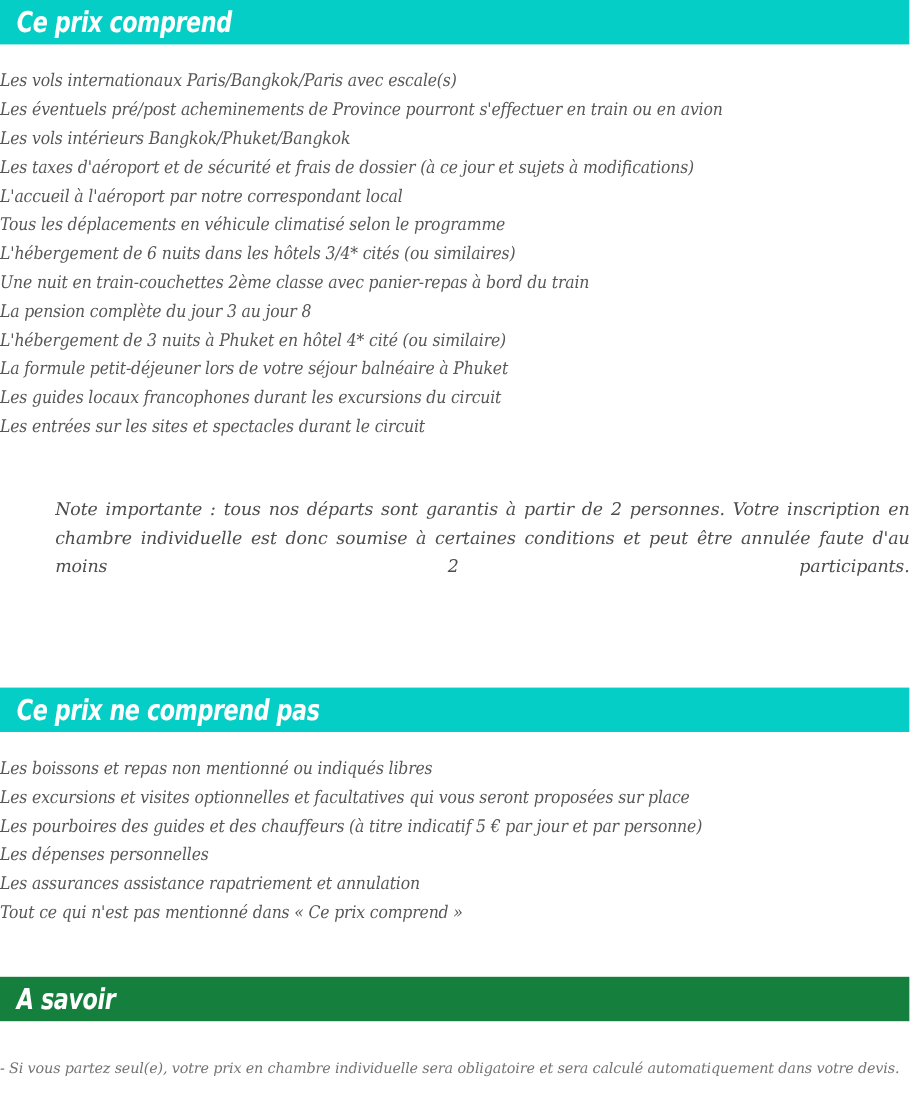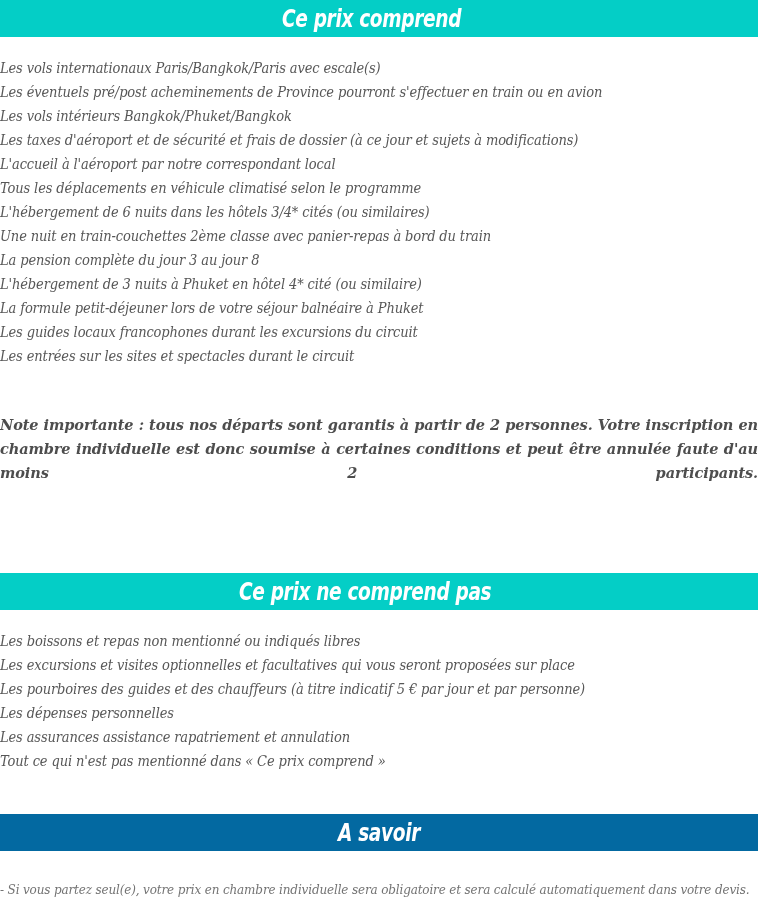--- a/index.html
+++ b/index.html
@@ -24,21 +24,20 @@
   }
 
   
   .section-bar {
     background: #04cec6;
     height: 37px;
     display: flex;
     align-items: center;
     padding: 0 0 0 14px;
     box-sizing: border-box;
-    justify-content: center;
   }
   .section-bar-title {
     color: #ffffff;
     font-family: "DejaVu Sans Condensed", "Liberation Sans Narrow", "Liberation Sans", sans-serif;
     font-style: italic;
     font-weight: bold;
     font-size: 24px;
     line-height: 26px;
     letter-spacing: -0.4px;
     transform: scaleX(0.86);
@@ -63,27 +62,28 @@
     transform-origin: left center;
     letter-spacing: -0.15px;
   }
 
   .gap-after-heading { height: 19px; }
 
   
   .note {
     font-family: "DejaVu Serif", "Liberation Serif", serif;
     font-style: italic;
-    font-weight: bold;
+    font-weight: normal;
     font-size: 14.5px;
     line-height: 24px;
     color: #4d4d4d;
     text-align: justify;
     letter-spacing: -0.1px;
     padding-right: 0;
+    margin-left: 46px;
   }
   .note::after {
     content: "";
     display: inline-block;
     width: 100%;
   }
 
   
   .para {
     font-family: "DejaVu Serif", "Liberation Serif", serif;
@@ -143,21 +143,21 @@
     <li>Les boissons et repas non mentionné ou indiqués libres</li>
     <li>Les excursions et visites optionnelles et facultatives qui vous seront proposées sur place</li>
     <li>Les pourboires des guides et des chauffeurs (à titre indicatif 5 € par jour et par personne)</li>
     <li>Les dépenses personnelles</li>
     <li>Les assurances assistance rapatriement et annulation</li>
     <li>Tout ce qui n'est pas mentionné dans « Ce prix comprend »</li>
   </ul>
 
   <div class="spacer-block-3"></div>
 
-  <div class="section-bar" style="background: #0369a1;">
+  <div class="section-bar" style="background: #15803d;">
     <span class="section-bar-title">A savoir</span>
   </div>
 
   <div class="spacer-block-4"></div>
 
   <p class="para">- Si vous partez seul(e), votre prix en chambre individuelle sera obligatoire et sera calculé automatiquement dans votre devis.</p>
 
 </div>
 
 </body></html>

